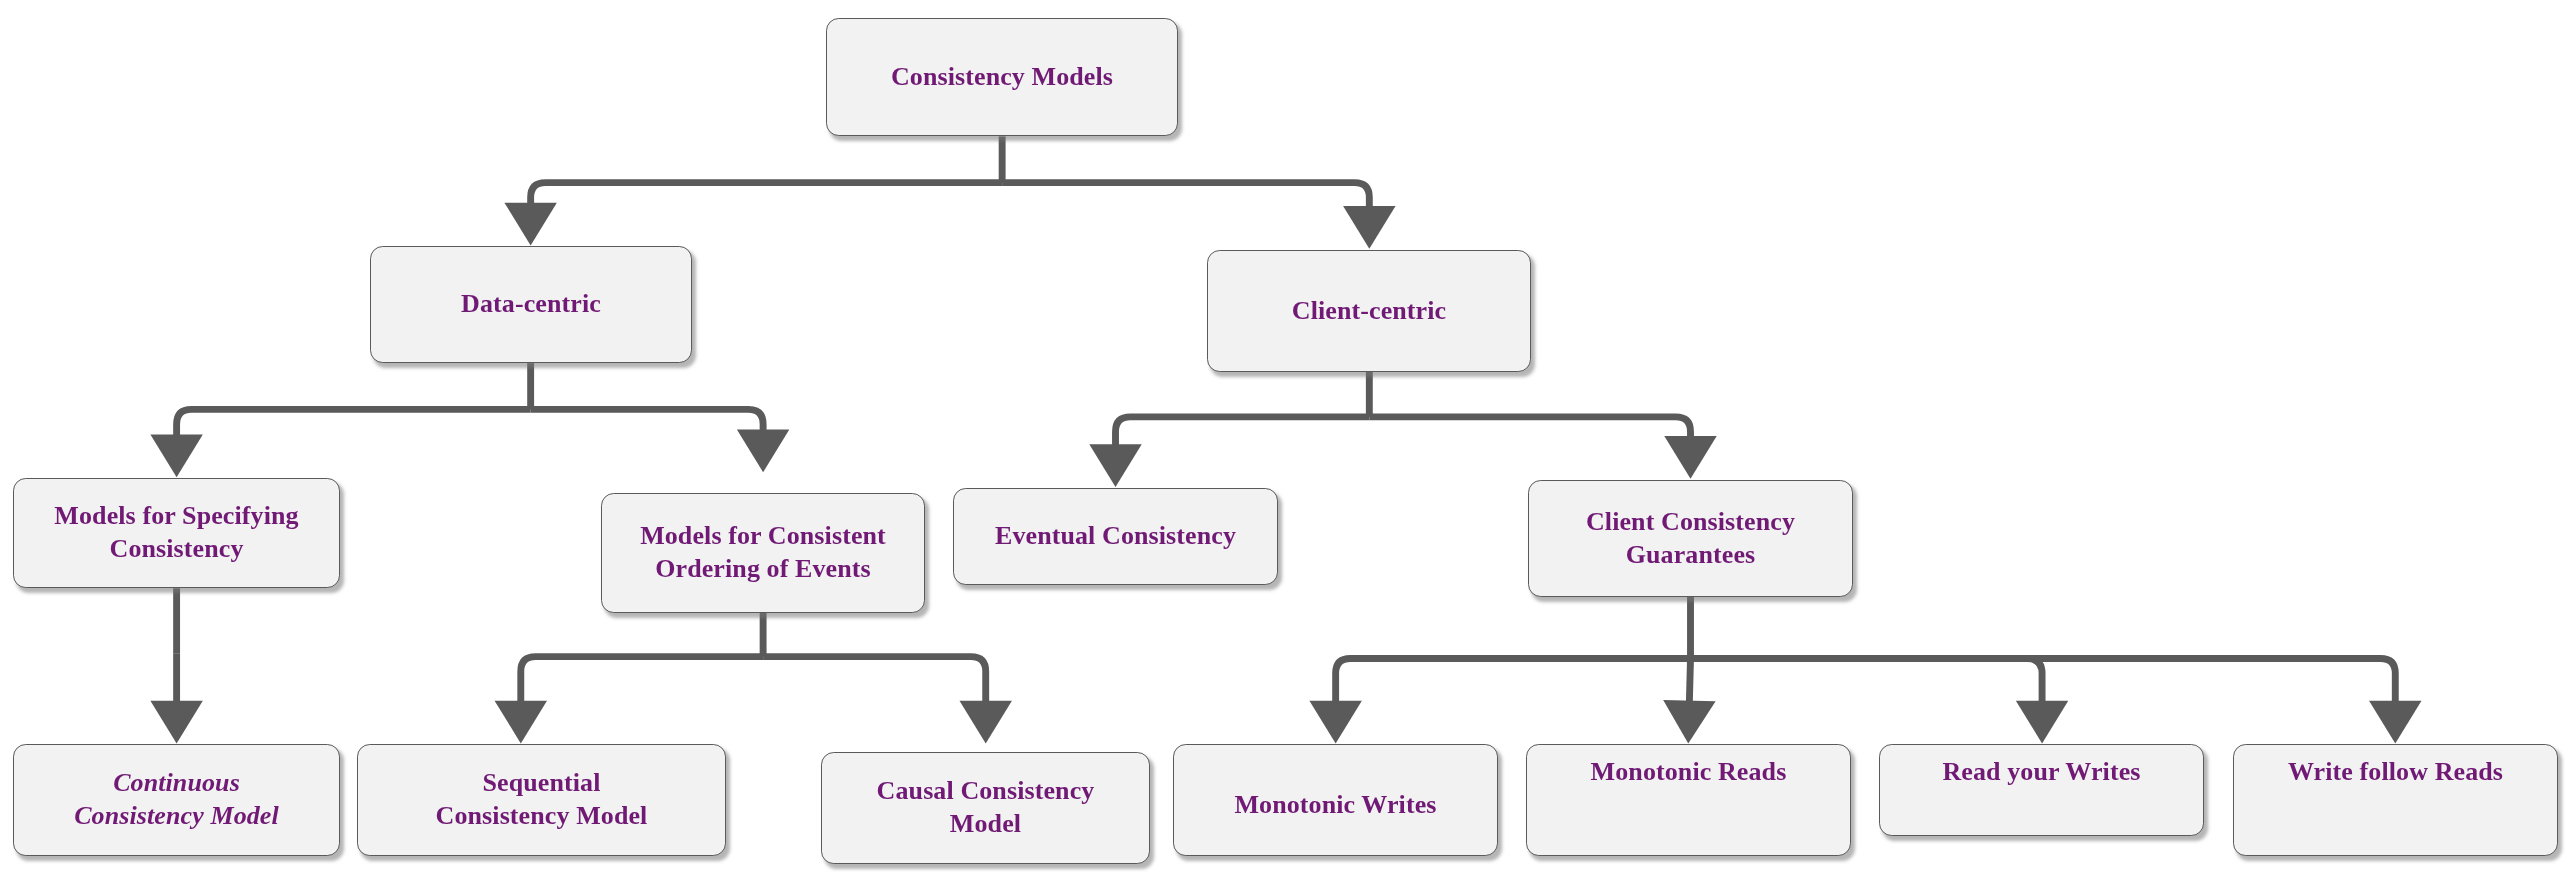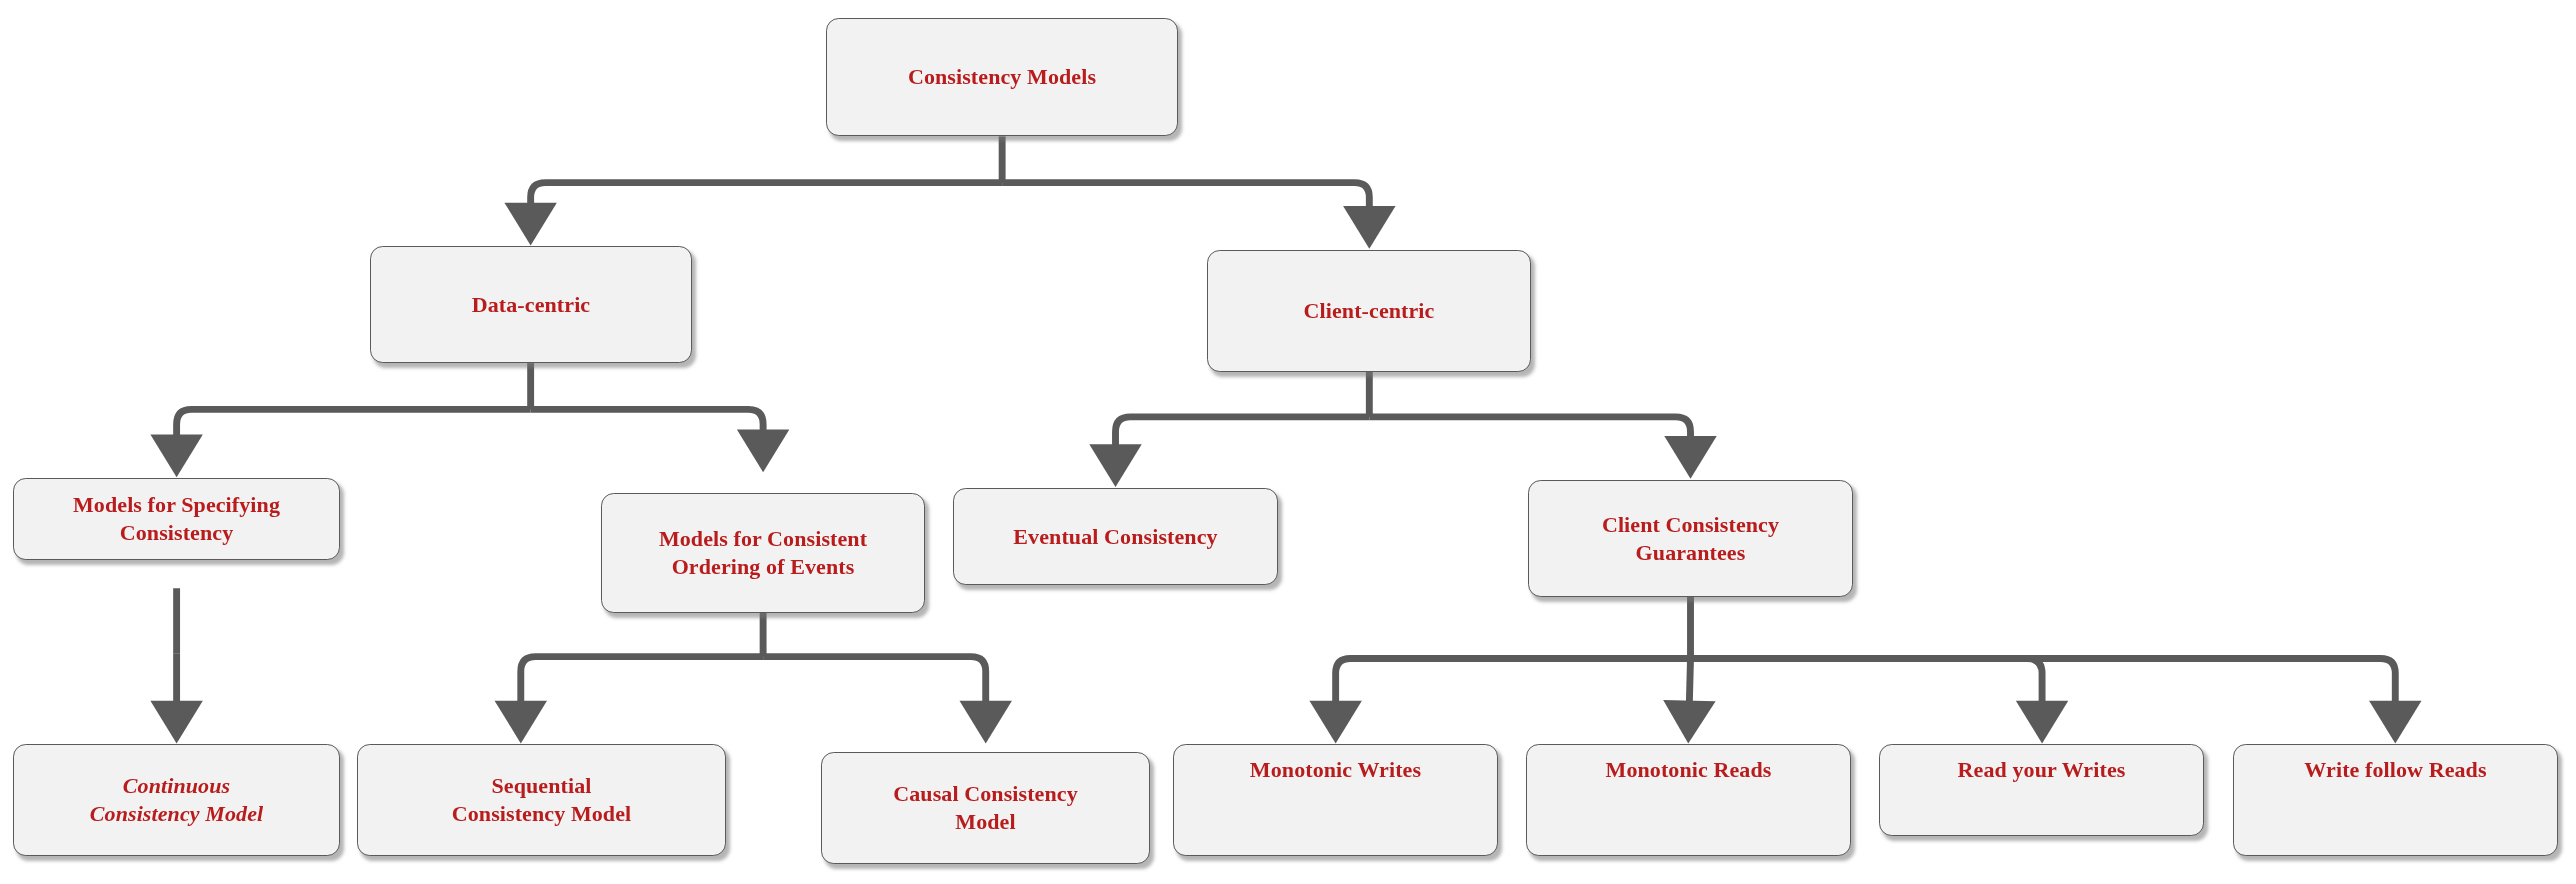--- a/index.html
+++ b/index.html
@@ -34,22 +34,22 @@
     border-radius: 12.7px;
     box-shadow: 3.5px 4.2px 3.5px rgba(120,120,120,0.55);
     display: flex;
     align-items: center;
     justify-content: center;
     text-align: center;
   }
   .node-label {
     font-family: "Liberation Serif", "DejaVu Serif", serif;
     font-weight: bold;
-    color: #b91c1c;
-    font-size: 22px;
+    color: #701a75;
+    font-size: 26px;
     line-height: 1.26;
     letter-spacing: 0.1px;
     padding: 0 7px;
     white-space: pre-line;
   }
   .node.align-top { align-items: flex-start; }
   .node.align-top .node-label { padding-top: 11.3px; }
 </style>
 </head>
 <body>
@@ -86,21 +86,21 @@
   <div id="nodes-layer">
       <div class="node" style="left: 826px; top: 18px; width: 352px; height: 118px;">
         <div class="node-label">Consistency Models</div>
       </div>
       <div class="node" style="left: 370px; top: 246px; width: 322px; height: 117px;">
         <div class="node-label">Data-centric</div>
       </div>
       <div class="node" style="left: 1207px; top: 250px; width: 324px; height: 122px;">
         <div class="node-label">Client-centric</div>
       </div>
-      <div class="node" style="left: 13px; top: 478px; width: 327px; height: 82px;">
+      <div class="node" style="left: 13px; top: 478px; width: 327px; height: 110px;">
         <div class="node-label">Models for Specifying
 Consistency</div>
       </div>
       <div class="node" style="left: 601px; top: 473px; width: 324px; height: 120px; margin-top: 20px;">
         <div class="node-label">Models for Consistent
 Ordering of Events</div>
       </div>
       <div class="node" style="left: 953px; top: 488px; width: 325px; height: 97px;">
         <div class="node-label">Eventual Consistency</div>
       </div>
@@ -113,21 +113,21 @@
 Consistency Model</div>
       </div>
       <div class="node" style="left: 357px; top: 744px; width: 369px; height: 112px;">
         <div class="node-label">Sequential
 Consistency Model</div>
       </div>
       <div class="node" style="left: 821px; top: 744px; width: 329px; height: 112px; margin-top: 8px;">
         <div class="node-label">Causal Consistency
 Model</div>
       </div>
-      <div class="node align-top" style="left: 1173px; top: 744px; width: 325px; height: 112px;">
+      <div class="node align-top" style="left: 1173px; top: 744px; width: 325px; height: 112px; align-items: center;">
         <div class="node-label">Monotonic Writes</div>
       </div>
       <div class="node align-top" style="left: 1526px; top: 744px; width: 325px; height: 112px;">
         <div class="node-label">Monotonic Reads</div>
       </div>
       <div class="node align-top" style="left: 1879px; top: 744px; width: 325px; height: 92px;">
         <div class="node-label">Read your Writes</div>
       </div>
       <div class="node align-top" style="left: 2233px; top: 744px; width: 325px; height: 112px;">
         <div class="node-label">Write follow Reads</div>

